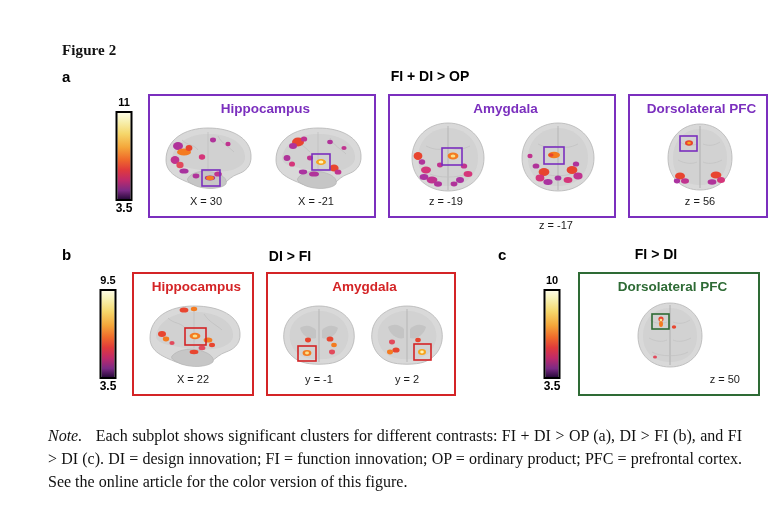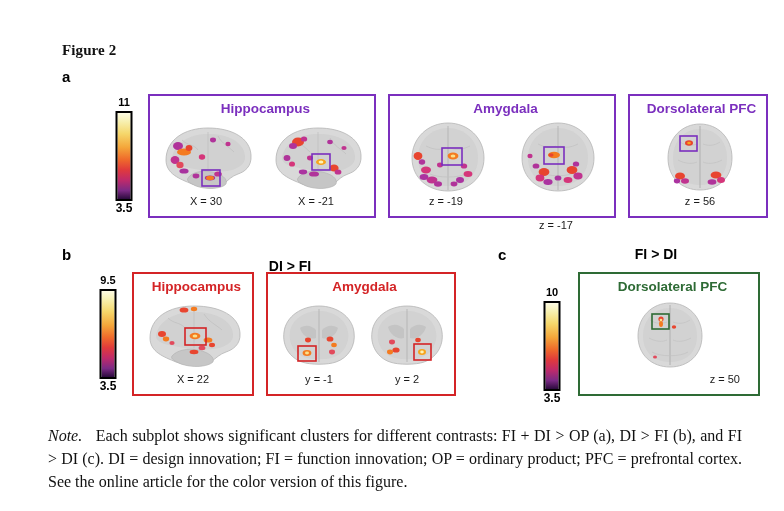--- a/index.html
+++ b/index.html
@@ -78,20 +78,21 @@
   svg{display:block;}
 </style>
 </head>
 <body>
 
 <div class="fig-wrap">
 
   <div class="fig-num">Figure 2</div>
 
   <div class="panel-letter" style="left:62px;top:68px;">a</div>
+  <div class="contrast" style="left:320px;top:68px;width:220px;">FI + DI &gt; OP</div>
 
   <div class="cbar" style="left:104px;top:96px;width:40px;height:122px;">
     <div class="lbl" style="top:0px;">11</div>
     <div class="bar" style="top:15px;height:86px;"></div>
     <div class="lbl" style="top:105px;font-size:12px;">3.5</div>
   </div>
 
   <div class="roi-box" style="left:148px;top:94px;width:228px;height:124px;border:2.5px solid #7B2FBE;">
     <div class="roi-title" style="top:5px;color:#7B2FBE;">Hippocampus</div>
 
@@ -236,21 +237,21 @@
           <rect x="28" y="16" width="17" height="15" fill="none" stroke="#7B2FBE" stroke-width="1.6"></rect>
           <ellipse cx="37" cy="23" rx="4" ry="2.8" fill="#e8452f"></ellipse>
           <ellipse cx="37" cy="23" rx="1.8" ry="1.2" fill="#f7a41d"></ellipse>
         </g>
       </svg>
     </div>
     <div class="slice-label" style="left:14px;width:112px;top:99px;">z = 56</div>
   </div>
 
   <div class="panel-letter" style="left:62px;top:246px;">b</div>
-  <div class="contrast" style="left:180px;top:258px;width:220px;">DI &gt; FI</div>
+  <div class="contrast" style="left:180px;top:248px;width:220px;">DI &gt; FI</div>
 
   <div class="cbar" style="left:88px;top:274px;width:40px;height:122px;">
     <div class="lbl" style="top:0px;">9.5</div>
     <div class="bar" style="top:15px;height:86px;"></div>
     <div class="lbl" style="top:105px;font-size:12px;">3.5</div>
   </div>
 
   <div class="roi-box" style="left:132px;top:272px;width:122px;height:124px;border:2.5px solid #D42426;">
     <div class="roi-title" style="top:5px;color:#D42426;">Hippocampus</div>
 
@@ -321,21 +322,21 @@
           <ellipse cx="58" cy="52" rx="1.8" ry="1.4" fill="#fdf3b8"></ellipse>
         </g>
       </svg>
     </div>
     <div class="slice-label" style="left:90px;width:98px;top:99px;">y = 2</div>
   </div>
 
   <div class="panel-letter" style="left:498px;top:246px;">c</div>
   <div class="contrast" style="left:556px;top:246px;width:200px;">FI &gt; DI</div>
 
-  <div class="cbar" style="left:532px;top:286px;width:40px;height:122px;">
+  <div class="cbar" style="left:532px;top:274px;width:40px;height:122px;">
     <div class="lbl" style="top:0px;">10</div>
     <div class="bar" style="top:15px;height:86px;"></div>
     <div class="lbl" style="top:105px;font-size:12px;">3.5</div>
   </div>
 
   <div class="roi-box" style="left:578px;top:272px;width:182px;height:124px;border:2.5px solid #2E6B35;">
     <div class="roi-title" style="top:5px;color:#2E6B35;">Dorsolateral PFC</div>
 
     <div class="slice" style="left:42px;top:26px;width:96px;height:70px;">
       <svg viewBox="0 0 96 70" width="96" height="70" aria-hidden="true">

